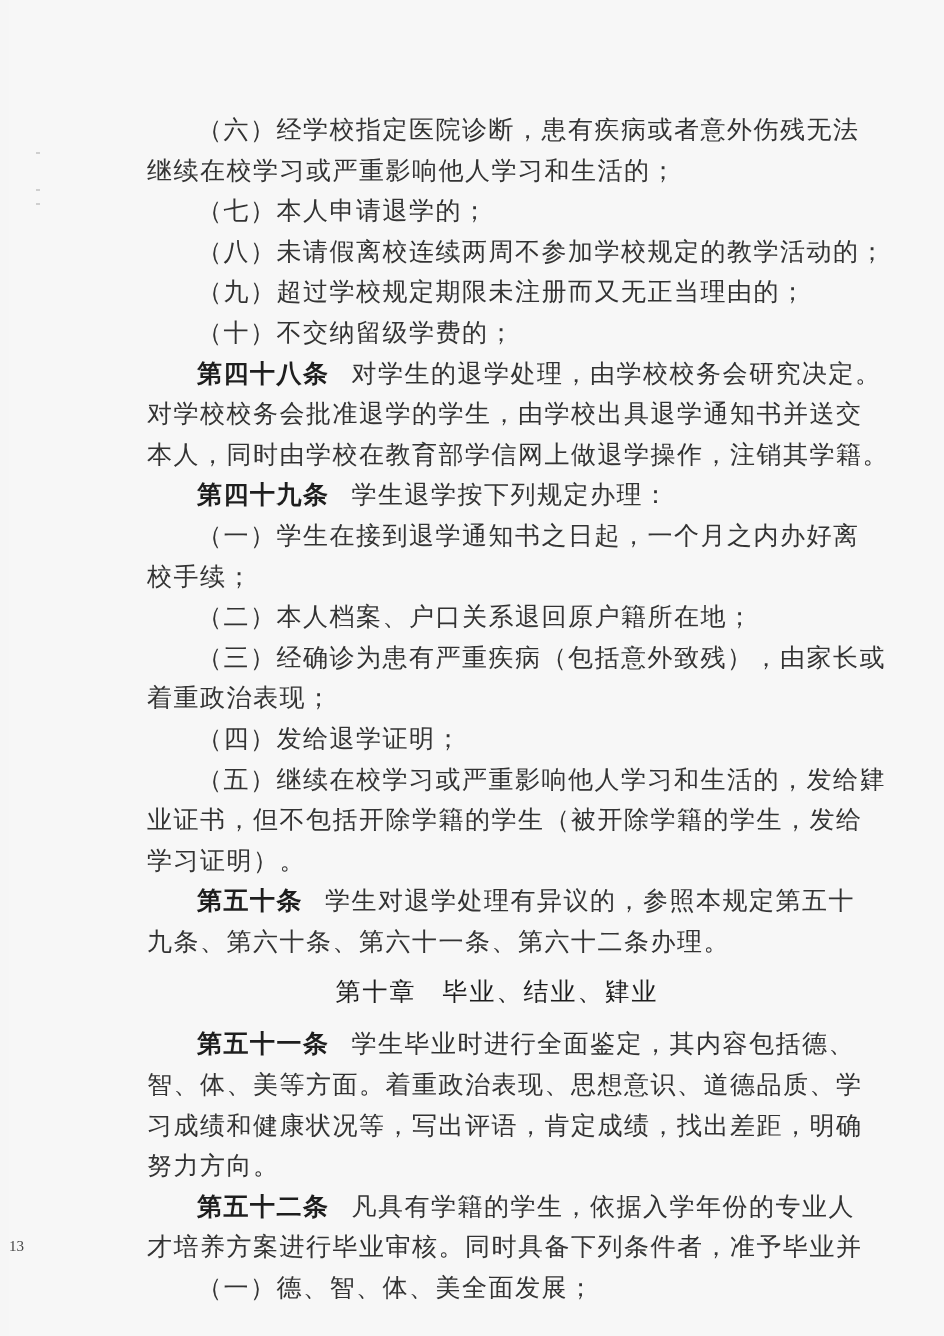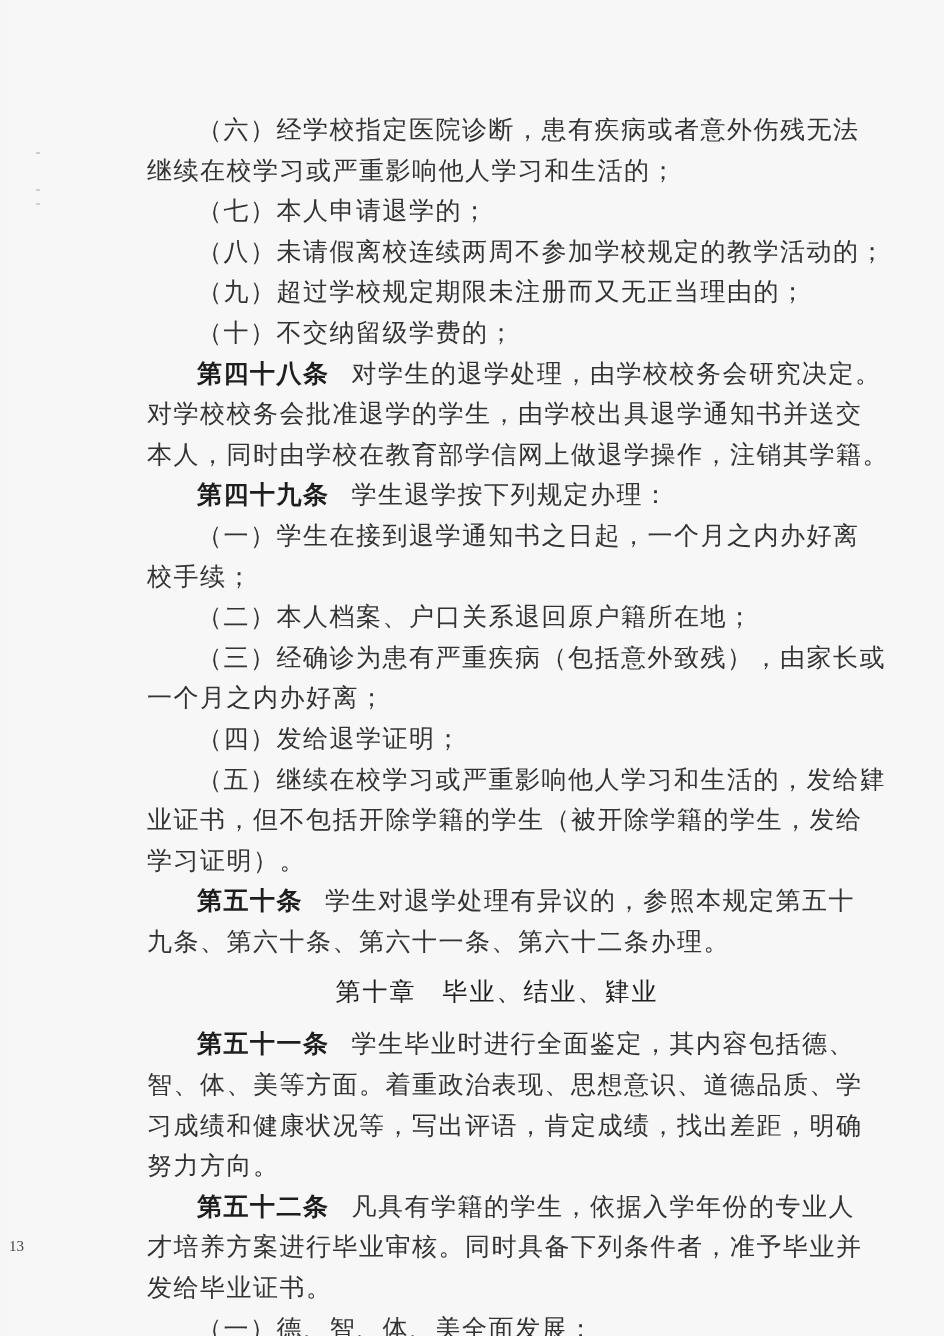--- a/index.html
+++ b/index.html
@@ -54,35 +54,34 @@
     <div class="line indent">（九）超过学校规定期限未注册而又无正当理由的；</div>
     <div class="line indent">（十）不交纳留级学费的；</div>
     <div class="line indent"><span class="art">第四十八条</span><span>对学生的退学处理，由学校校务会研究决定。</span></div>
     <div class="line">对学校校务会批准退学的学生，由学校出具退学通知书并送交</div>
     <div class="line">本人，同时由学校在教育部学信网上做退学操作，注销其学籍。</div>
     <div class="line indent"><span class="art">第四十九条</span><span>学生退学按下列规定办理：</span></div>
     <div class="line indent">（一）学生在接到退学通知书之日起，一个月之内办好离</div>
     <div class="line">校手续；</div>
     <div class="line indent">（二）本人档案、户口关系退回原户籍所在地；</div>
     <div class="line indent">（三）经确诊为患有严重疾病（包括意外致残），由家长或</div>
-    <div class="line">一个月之内办好离；</div>
+    <div class="line">着重政治表现；</div>
     <div class="line indent">（四）发给退学证明；</div>
     <div class="line indent">（五）继续在校学习或严重影响他人学习和生活的，发给肄</div>
     <div class="line">业证书，但不包括开除学籍的学生（被开除学籍的学生，发给</div>
     <div class="line">学习证明）。</div>
     <div class="line indent"><span class="art">第五十条</span><span>学生对退学处理有异议的，参照本规定第五十</span></div>
     <div class="line">九条、第六十条、第六十一条、第六十二条办理。</div>
 
     <div class="chapter"><span>第十章</span><span class="gap"></span><span>毕业、结业、肄业</span></div>
 
     <div class="line indent"><span class="art">第五十一条</span><span>学生毕业时进行全面鉴定，其内容包括德、</span></div>
     <div class="line">智、体、美等方面。着重政治表现、思想意识、道德品质、学</div>
     <div class="line">习成绩和健康状况等，写出评语，肯定成绩，找出差距，明确</div>
     <div class="line">努力方向。</div>
     <div class="line indent"><span class="art">第五十二条</span><span>凡具有学籍的学生，依据入学年份的专业人</span></div>
     <div class="line">才培养方案进行毕业审核。同时具备下列条件者，准予毕业并</div>
-    <div class="line">发给毕业证书。</div>
     <div class="line indent">（一）德、智、体、美全面发展；</div>
 
   </div>
 
   <div class="page-number">13</div>
 </div>
 
 </body></html>

